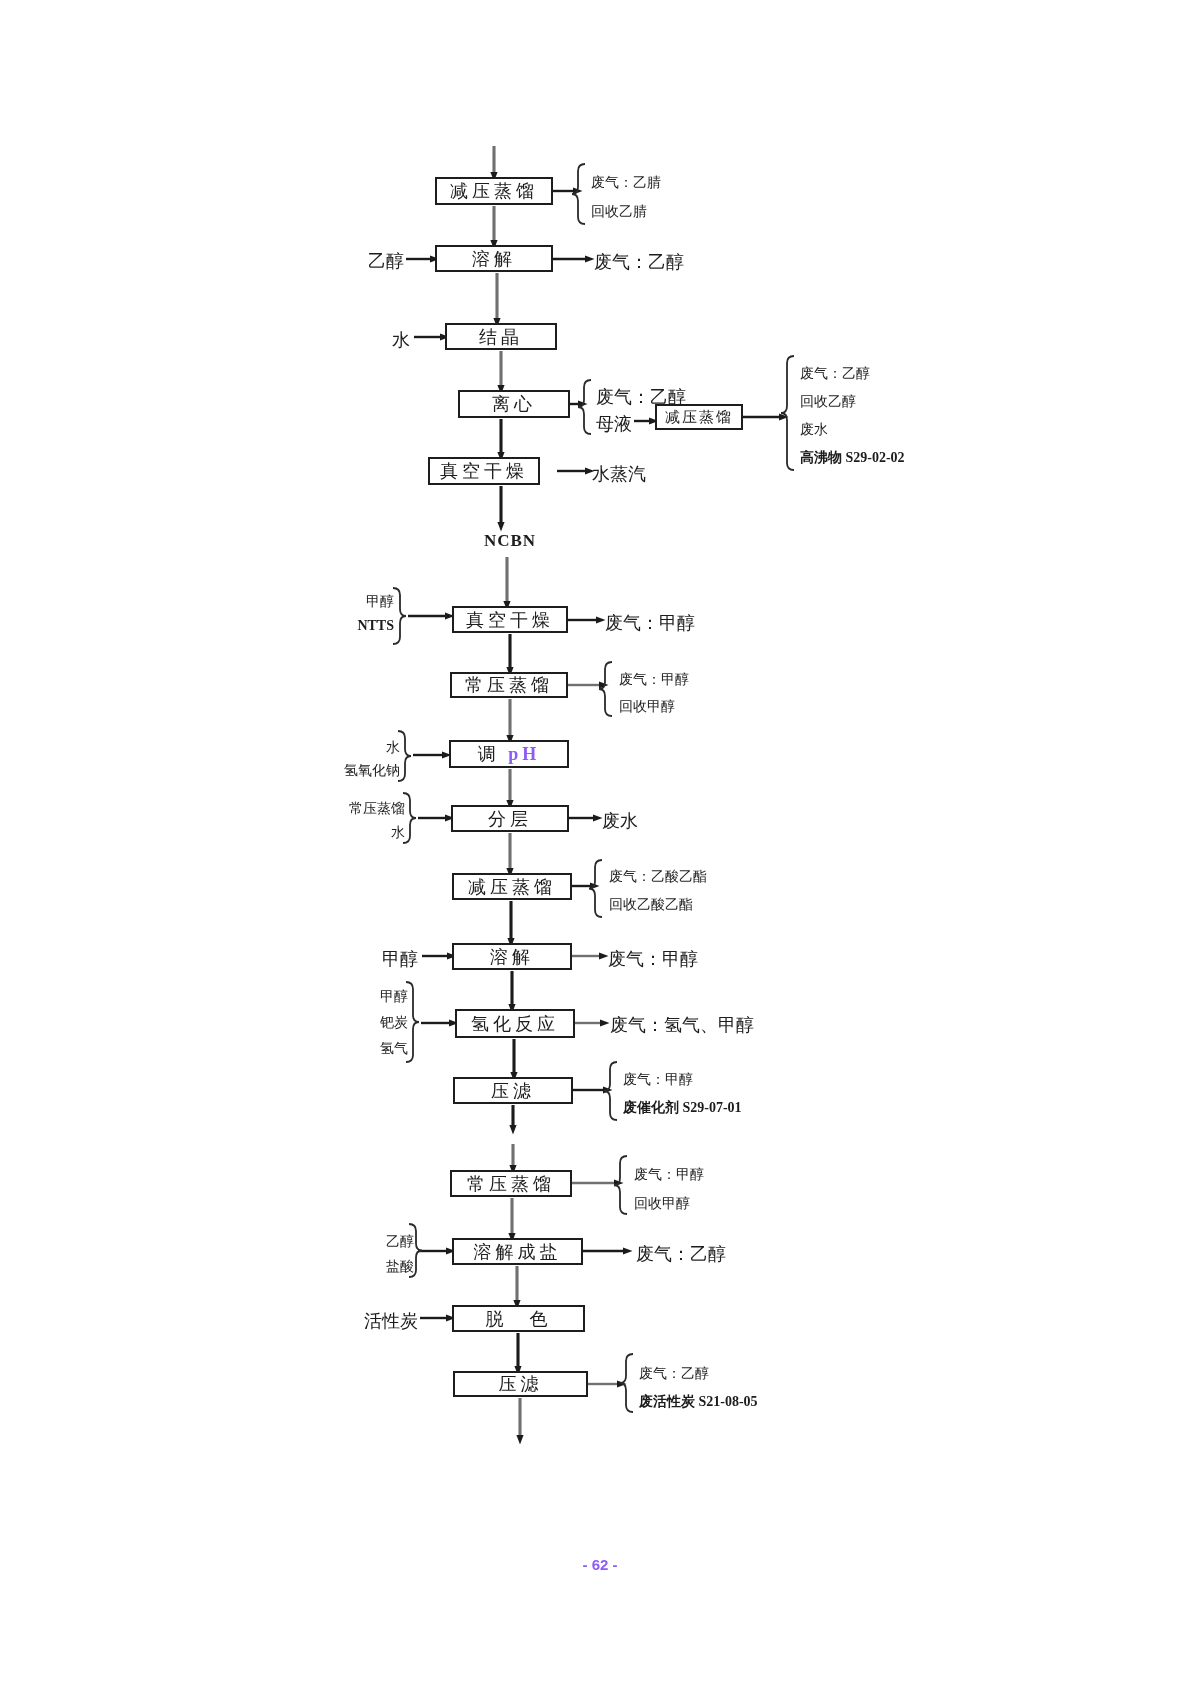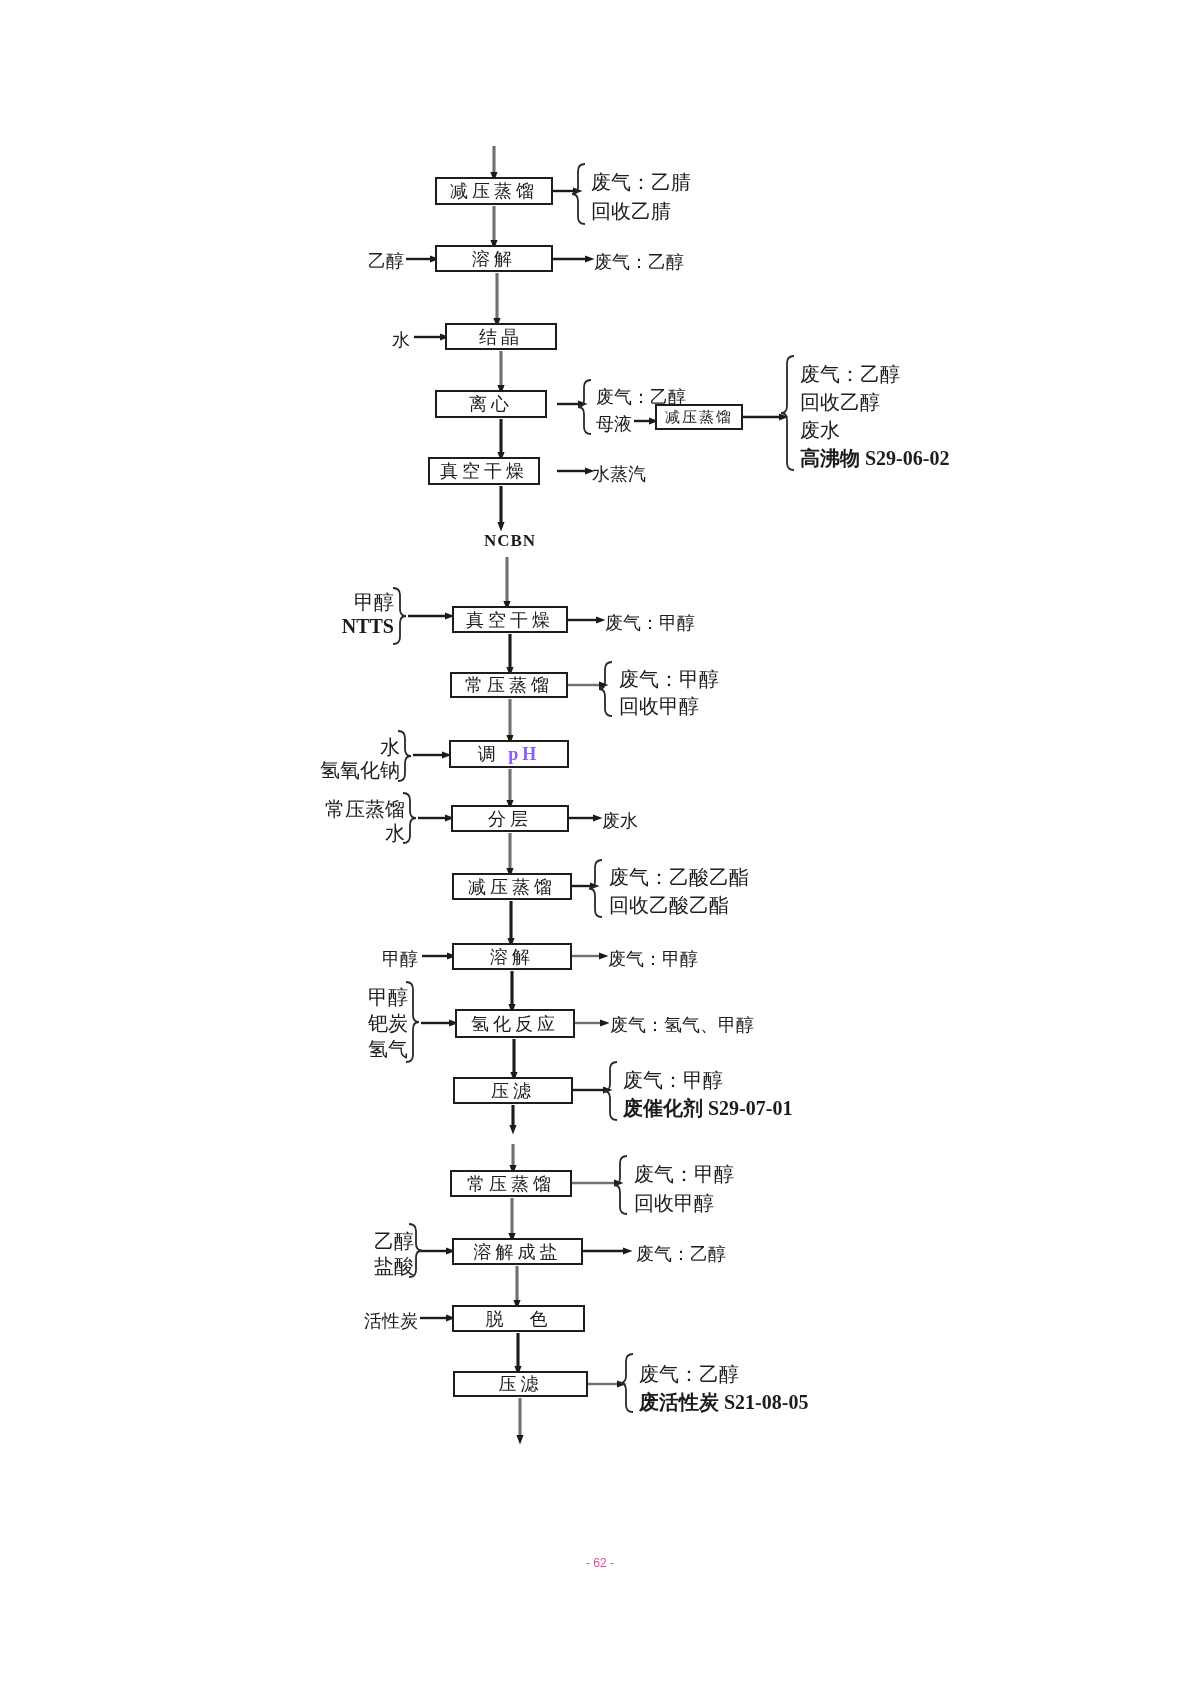--- a/index.html
+++ b/index.html
@@ -4,28 +4,28 @@
 <style>
   html,body{margin:0;padding:0;background:#ffffff;}
   #page{position:relative;width:1199px;height:1696px;background:#fff;overflow:hidden;
         font-family:"Liberation Serif","DejaVu Serif",serif;color:#1c1c1c;}
   #flow-svg{position:absolute;left:0;top:0;width:1199px;height:1696px;}
   .box{position:absolute;box-sizing:border-box;border:2px solid #1d1d1d;background:#fff;
        display:flex;align-items:center;justify-content:center;}
   .box span{font-size:18px;letter-spacing:4px;white-space:nowrap;}
   .box.small span{font-size:15px;letter-spacing:2px;}
   .t{position:absolute;white-space:nowrap;font-size:18px;}
-  .grp{position:absolute;white-space:nowrap;font-size:20px;}
+  .grp{position:absolute;white-space:nowrap;font-size:14px;}
   .grp div{white-space:nowrap;}
   .ilines{text-align:right;}
   .b{font-weight:bold;}
   .ph{color:#8b5cf6;font-weight:bold;}
   .ncbn{font-weight:bold;font-size:17px;letter-spacing:1px;}
   .footer{position:absolute;font-family:"Liberation Sans","DejaVu Sans",sans-serif;
-          font-size:12px;color:#ec4899;}
+          font-size:15px;color:#8b5cf6;font-weight:bold;}
 </style>
 </head>
 <body>
 
 <div id="page">
 
   <svg id="flow-svg">
     <defs>
       <marker id="ah" markerWidth="10" markerHeight="8" refX="1" refY="3.6" orient="auto" markerUnits="userSpaceOnUse">
         <polygon points="0,0 9.5,3.6 0,7.2" fill="#1b1b1b"></polygon>
@@ -95,21 +95,21 @@
 
   <div class="box" style="left:435px;top:177px;width:118px;height:28px">
       <span>减压蒸馏</span>
     </div>
   <div class="box" style="left:435px;top:245px;width:118px;height:27px">
       <span>溶解</span>
     </div>
   <div class="box" style="left:445px;top:323px;width:112px;height:27px">
       <span>结晶</span>
     </div>
-  <div class="box" style="left:435px;top:390px;width:112px;height:28px">
+  <div class="box" style="left:458px;top:390px;width:112px;height:28px">
       <span>离心</span>
     </div>
   <div class="box small" style="left:655px;top:404px;width:88px;height:26px">
       <span>减压蒸馏</span>
     </div>
   <div class="box" style="left:428px;top:457px;width:112px;height:28px">
       <span>真空干燥</span>
     </div>
   <div class="box" style="left:452px;top:606px;width:116px;height:27px">
       <span>真空干燥</span>
@@ -190,21 +190,21 @@
 
   <div class="t" style="left:594px;top:250px">废气：乙醇</div>
 
   <div class="t" style="left:596px;top:385px">废气：乙醇</div>
   <div class="t" style="left:596px;top:412px">母液</div>
 
   <div class="grp" style="left:800px;top:360px;line-height:28px">
     <div>废气：乙醇</div>
     <div>回收乙醇</div>
     <div>废水</div>
-    <div class="b">高沸物 S29-06-02</div>
+    <div class="b">高沸物 S29-02-02</div>
   </div>
 
   <div class="t" style="left:592px;top:462px">水蒸汽</div>
 
   <div class="t" style="left:605px;top:611px">废气：甲醇</div>
 
   <div class="grp" style="left:619px;top:666px;line-height:27px">
     <div>废气：甲醇</div>
     <div>回收甲醇</div>
   </div>

